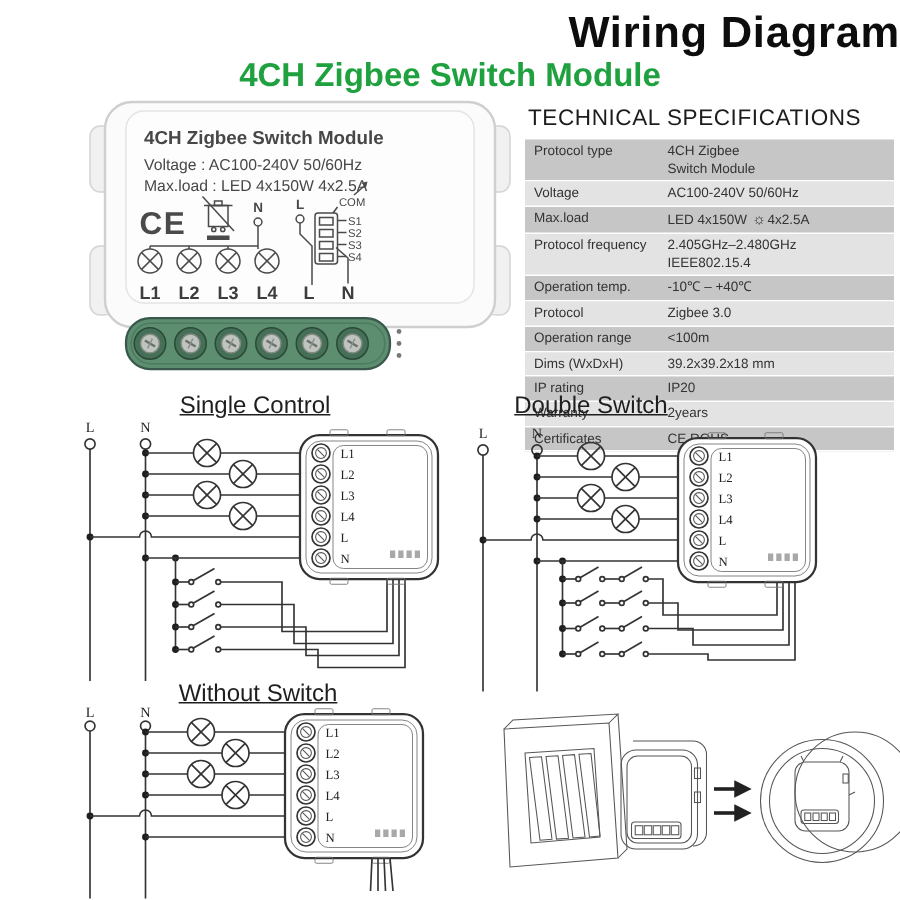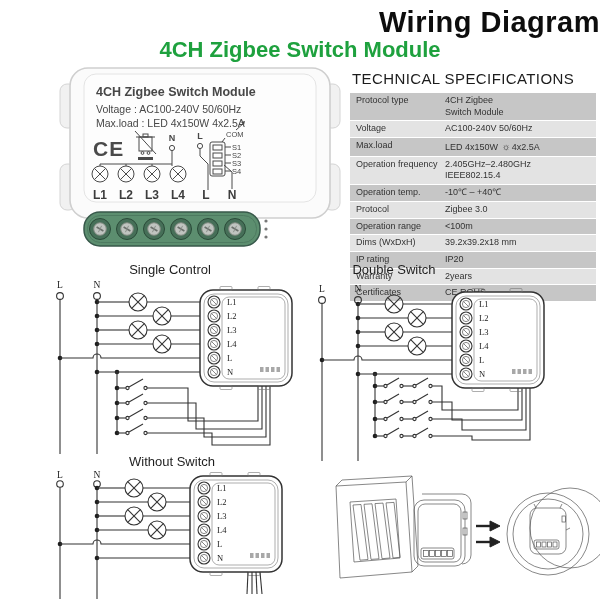--- a/index.html
+++ b/index.html
@@ -14,21 +14,21 @@
   #specs h3{margin:0 0 6px 2px;font-size:15px;font-weight:normal;color:#1c1c1c;letter-spacing:.4px;}
   .stable{width:100%;font-size:9px;color:#333;line-height:1.3;}
   .srow{display:flex;border-bottom:1px solid #fff;}
   .srow:nth-child(odd){background:#c6c6c6;}
   .srow:nth-child(even){background:#e3e3e3;}
   .sl{width:82px;padding:2px 3px 2px 6px;flex-shrink:0;}
   .sv{flex:1;padding:2px 4px;}
   .b2{display:block;}
   .sun{font-size:10px;color:#222;padding:0 1px;}
   
-  .dtitle{font-size:13px;color:#1e1e1e;text-align:center;}
+  .dtitle{font-size:16px;color:#1e1e1e;text-align:center;text-decoration:underline;}
   #t-single{left:0;top:262px;width:340px;}
   #t-double{left:244px;top:262px;width:300px;}
   #t-without{left:0;top:454px;width:344px;}
   svg{position:absolute;overflow:visible;}
   
   .ln{stroke:#333;stroke-width:1.1;fill:none;}
   .lnt{stroke:#555;stroke-width:.7;fill:none;}
   .th{stroke:#777;stroke-width:.6;fill:none;}
   .mo{fill:#fff;stroke:#333;stroke-width:1.5;}
   .dot{fill:#1e1e1e;}
@@ -198,21 +198,21 @@
       </div>
       <div class="srow">
         <div class="sl">Voltage</div>
         <div class="sv">AC100-240V 50/60Hz</div>
       </div>
       <div class="srow">
         <div class="sl">Max.load</div>
         <div class="sv"><span>LED 4x150W</span> <span class="sun">☼</span><span>4x2.5A</span></div>
       </div>
       <div class="srow">
-        <div class="sl">Operation frequency</div>
+        <div class="sl">Protocol frequency</div>
         <div class="sv"><span>2.405GHz–2.480GHz</span><span class="b2">IEEE802.15.4</span></div>
       </div>
       <div class="srow">
         <div class="sl">Operation temp.</div>
         <div class="sv">-10℃ – +40℃</div>
       </div>
       <div class="srow">
         <div class="sl">Protocol</div>
         <div class="sv">Zigbee 3.0</div>
       </div>

